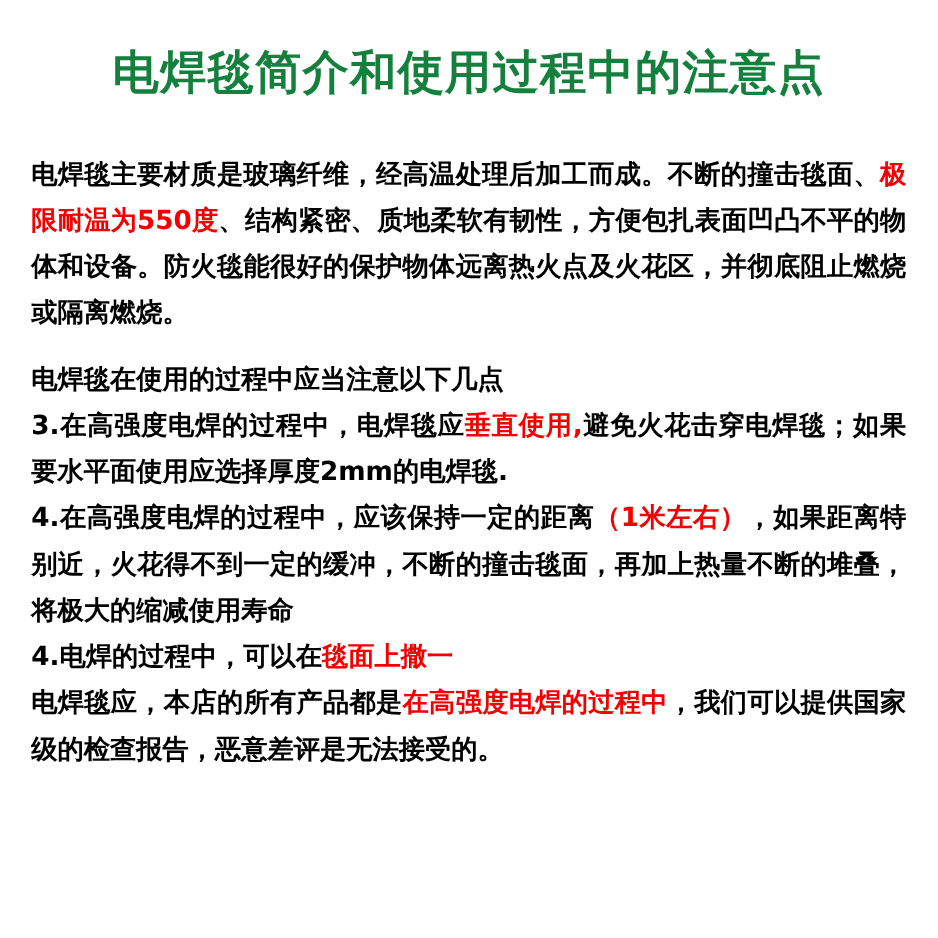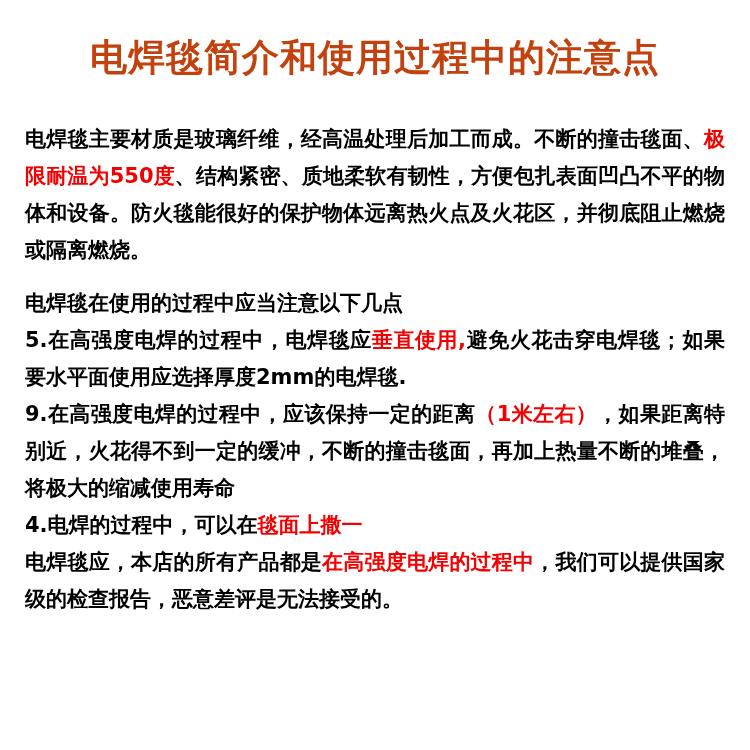--- a/index.html
+++ b/index.html
@@ -18,21 +18,21 @@
     height: 750px;
     box-sizing: border-box;
     padding: 0 25px;
     background: #ffffff;
   }
   .doc-title {
     margin: 36px 0 0 0;
     font-size: 37px;
     line-height: 44px;
     font-weight: 900;
-    color: #c2410c;
+    color: #15803d;
     text-align: center;
     letter-spacing: 1px;
     white-space: nowrap;
   }
   .body-text {
     margin-top: 41px;
     font-size: 21px;
     line-height: 37px;
     font-weight: bold;
     color: #000000;
@@ -50,18 +50,18 @@
   }
 </style>
 </head>
 <body>
 
 <div class="doc">
   <h1 class="doc-title">电焊毯简介和使用过程中的注意点</h1>
   <div class="body-text" id="paragraphs">
       <p><span>电焊毯主要材质是玻璃纤维，经高温处理后加工而成。不断的撞击毯面、</span><span class="red">极限耐温为550度</span><span>、结构紧密、质地柔软有韧性，方便包扎表面凹凸不平的物体和设备。防火毯能很好的保护物体远离热火点及火花区，并彻底阻止燃烧或隔离燃烧。</span></p>
       <p class="gap-before"><span>电焊毯在使用的过程中应当注意以下几点</span></p>
-      <p><span>5.在高强度电焊的过程中，电焊毯应</span><span class="red">垂直使用,</span><span>避免火花击穿电焊毯；如果要水平面使用应选择厚度2mm的电焊毯.</span></p>
-      <p><span>9.在高强度电焊的过程中，应该保持一定的距离</span><span class="red">（1米左右）</span><span>，如果距离特别近，火花得不到一定的缓冲，不断的撞击毯面，再加上热量不断的堆叠，将极大的缩减使用寿命</span></p>
+      <p><span>3.在高强度电焊的过程中，电焊毯应</span><span class="red">垂直使用,</span><span>避免火花击穿电焊毯；如果要水平面使用应选择厚度2mm的电焊毯.</span></p>
+      <p><span>4.在高强度电焊的过程中，应该保持一定的距离</span><span class="red">（1米左右）</span><span>，如果距离特别近，火花得不到一定的缓冲，不断的撞击毯面，再加上热量不断的堆叠，将极大的缩减使用寿命</span></p>
       <p><span>4.电焊的过程中，可以在</span><span class="red">毯面上撒一</span></p>
       <p><span>电焊毯应，本店的所有产品都是</span><span class="red">在高强度电焊的过程中</span><span>，我们可以提供国家级的检查报告，恶意差评是无法接受的。</span></p>
     </div>
 </div>
 
 </body></html>

